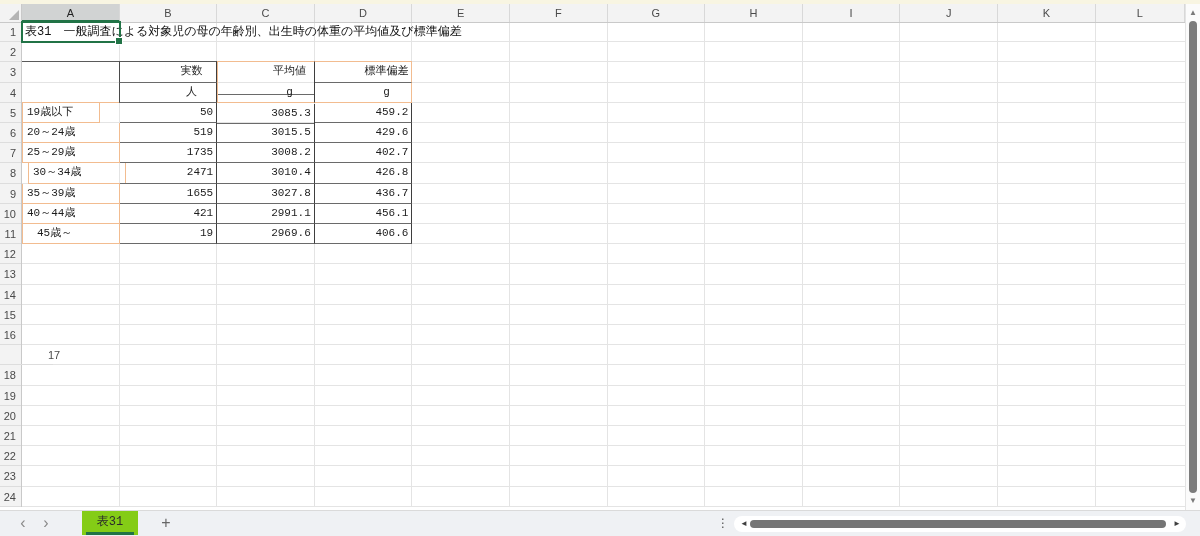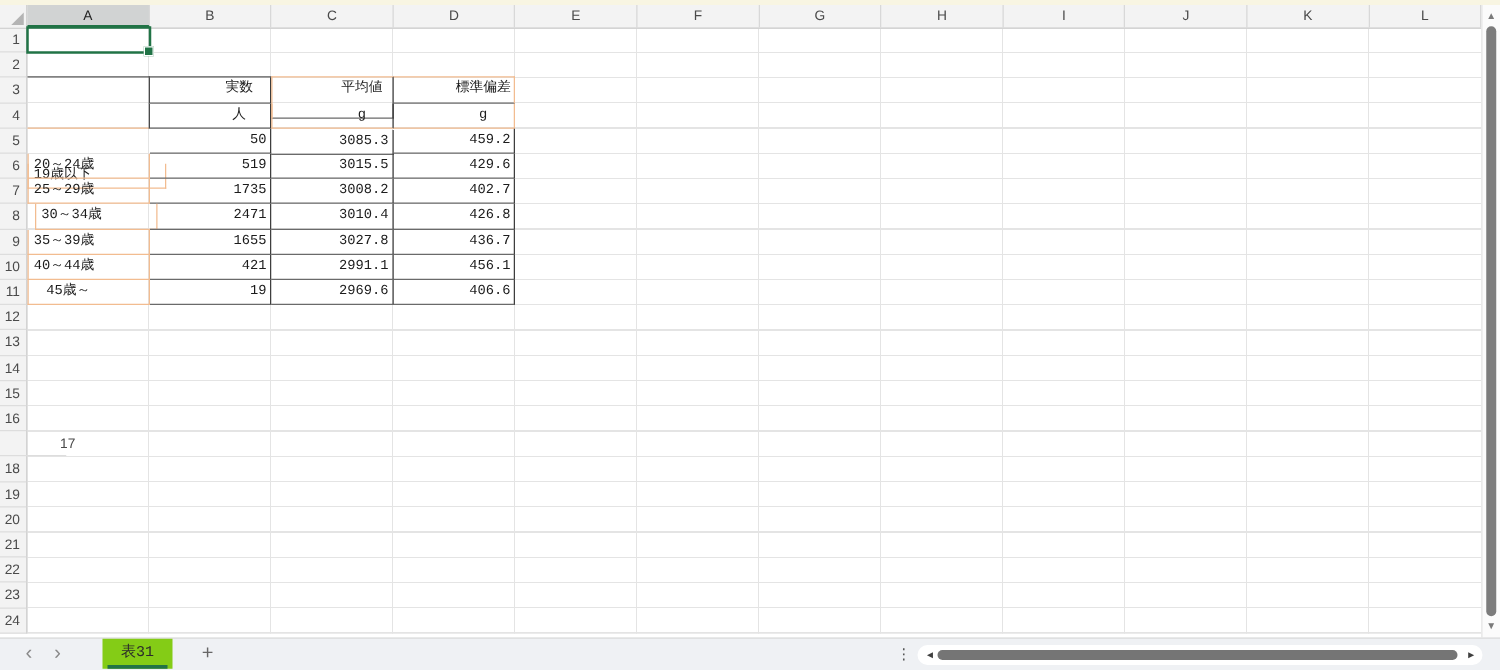--- a/index.html
+++ b/index.html
@@ -126,21 +126,21 @@
   <div class="grid"></div>
 
   <div>
       <div class="cell bt-d bb-o" style="left: 22px; top: 61.4px; width: 97.6px; height: 41.4px;"></div>
       <div class="cell bt-d bl-d blshift br-d bb-d ctr" style="left: 118.6px; top: 61.4px; width: 98.6px; height: 21.2px;">実数</div>
       <div class="cell bt-o bl-o br-d bb-d ctr" style="left: 217.2px; top: 61.4px; width: 97.6px; height: 34px;">平均値</div>
       <div class="cell bt-o br-o bb-d ctr" style="left: 314.8px; top: 61.4px; width: 97.6px; height: 21.2px;">標準偏差</div>
       <div class="cell bl-d blshift br-d bb-d ctr" style="left: 118.6px; top: 82.6px; width: 98.6px; height: 20.2px;">人</div>
       <div class="cell bl-o br-d bb-o ctr" style="left: 217.2px; top: 82.6px; width: 97.6px; height: 20.2px;">g</div>
       <div class="cell br-o bb-o ctr" style="left: 314.8px; top: 82.6px; width: 97.6px; height: 20.2px;">g</div>
-      <div class="cell bl-o br-o bb-o lft" style="left: 22px; top: 102.8px; width: 111px; height: 20.2px; margin-top: 28px;">19歳以下</div>
+      <div class="cell bl-o br-o bb-o lft" style="left: 22px; top: 102.8px; width: 78px; height: 20.2px;">19歳以下</div>
       <div class="cell br-d bb-d rgt" style="left: 119.6px; top: 102.8px; width: 97.6px; height: 20.2px;">50</div>
       <div class="cell br-d bb-d rgt" style="left: 217.2px; top: 104px; width: 97.6px; height: 20.2px; text-align: right;">3085.3</div>
       <div class="cell br-d bb-d rgt" style="left: 314.8px; top: 102.8px; width: 97.6px; height: 20.2px;">459.2</div>
       <div class="cell bl-o br-o bb-o lft" style="left: 22px; top: 123px; width: 97.6px; height: 20.2px;">20～24歳</div>
       <div class="cell br-d bb-d rgt" style="left: 119.6px; top: 123px; width: 97.6px; height: 20.2px;">519</div>
       <div class="cell br-d bb-d rgt" style="left: 217.2px; top: 123px; width: 97.6px; height: 20.2px;">3015.5</div>
       <div class="cell br-d bb-d rgt" style="left: 314.8px; top: 123px; width: 97.6px; height: 20.2px;">429.6</div>
       <div class="cell bl-o br-o bb-o lft" style="left: 22px; top: 143.2px; width: 97.6px; height: 20.2px;">25～29歳</div>
       <div class="cell br-d bb-d rgt" style="left: 119.6px; top: 143.2px; width: 97.6px; height: 20.2px;">1735</div>
       <div class="cell br-d bb-d rgt" style="left: 217.2px; top: 143.2px; width: 97.6px; height: 20.2px;">3008.2</div>
@@ -156,20 +156,21 @@
       <div class="cell bl-o br-o bb-o lft" style="left: 22px; top: 203.8px; width: 97.6px; height: 20.2px;">40～44歳</div>
       <div class="cell br-d bb-d rgt" style="left: 119.6px; top: 203.8px; width: 97.6px; height: 20.2px;">421</div>
       <div class="cell br-d bb-d rgt" style="left: 217.2px; top: 203.8px; width: 97.6px; height: 20.2px;">2991.1</div>
       <div class="cell br-d bb-d rgt" style="left: 314.8px; top: 203.8px; width: 97.6px; height: 20.2px;">456.1</div>
       <div class="cell bl-o br-o bb-o lft" style="left: 22px; top: 224px; width: 97.6px; height: 20.2px; padding-left: 14px;">45歳～</div>
       <div class="cell br-d bb-d rgt" style="left: 119.6px; top: 224px; width: 97.6px; height: 20.2px;">19</div>
       <div class="cell br-d bb-d rgt" style="left: 217.2px; top: 224px; width: 97.6px; height: 20.2px;">2969.6</div>
       <div class="cell br-d bb-d rgt" style="left: 314.8px; top: 224px; width: 97.6px; height: 20.2px;">406.6</div>
     </div>
 
+  <div class="title-cell">表31　一般調査による対象児の母の年齢別、出生時の体重の平均値及び標準偏差</div>
 
   <div class="selbox">
     <div class="fill-handle"></div>
   </div>
 
   <div class="vscroll">
     <div class="vs-arrow vs-up">▲</div>
     <div class="vs-thumb"></div>
     <div class="vs-arrow vs-dn">▼</div>
   </div>

